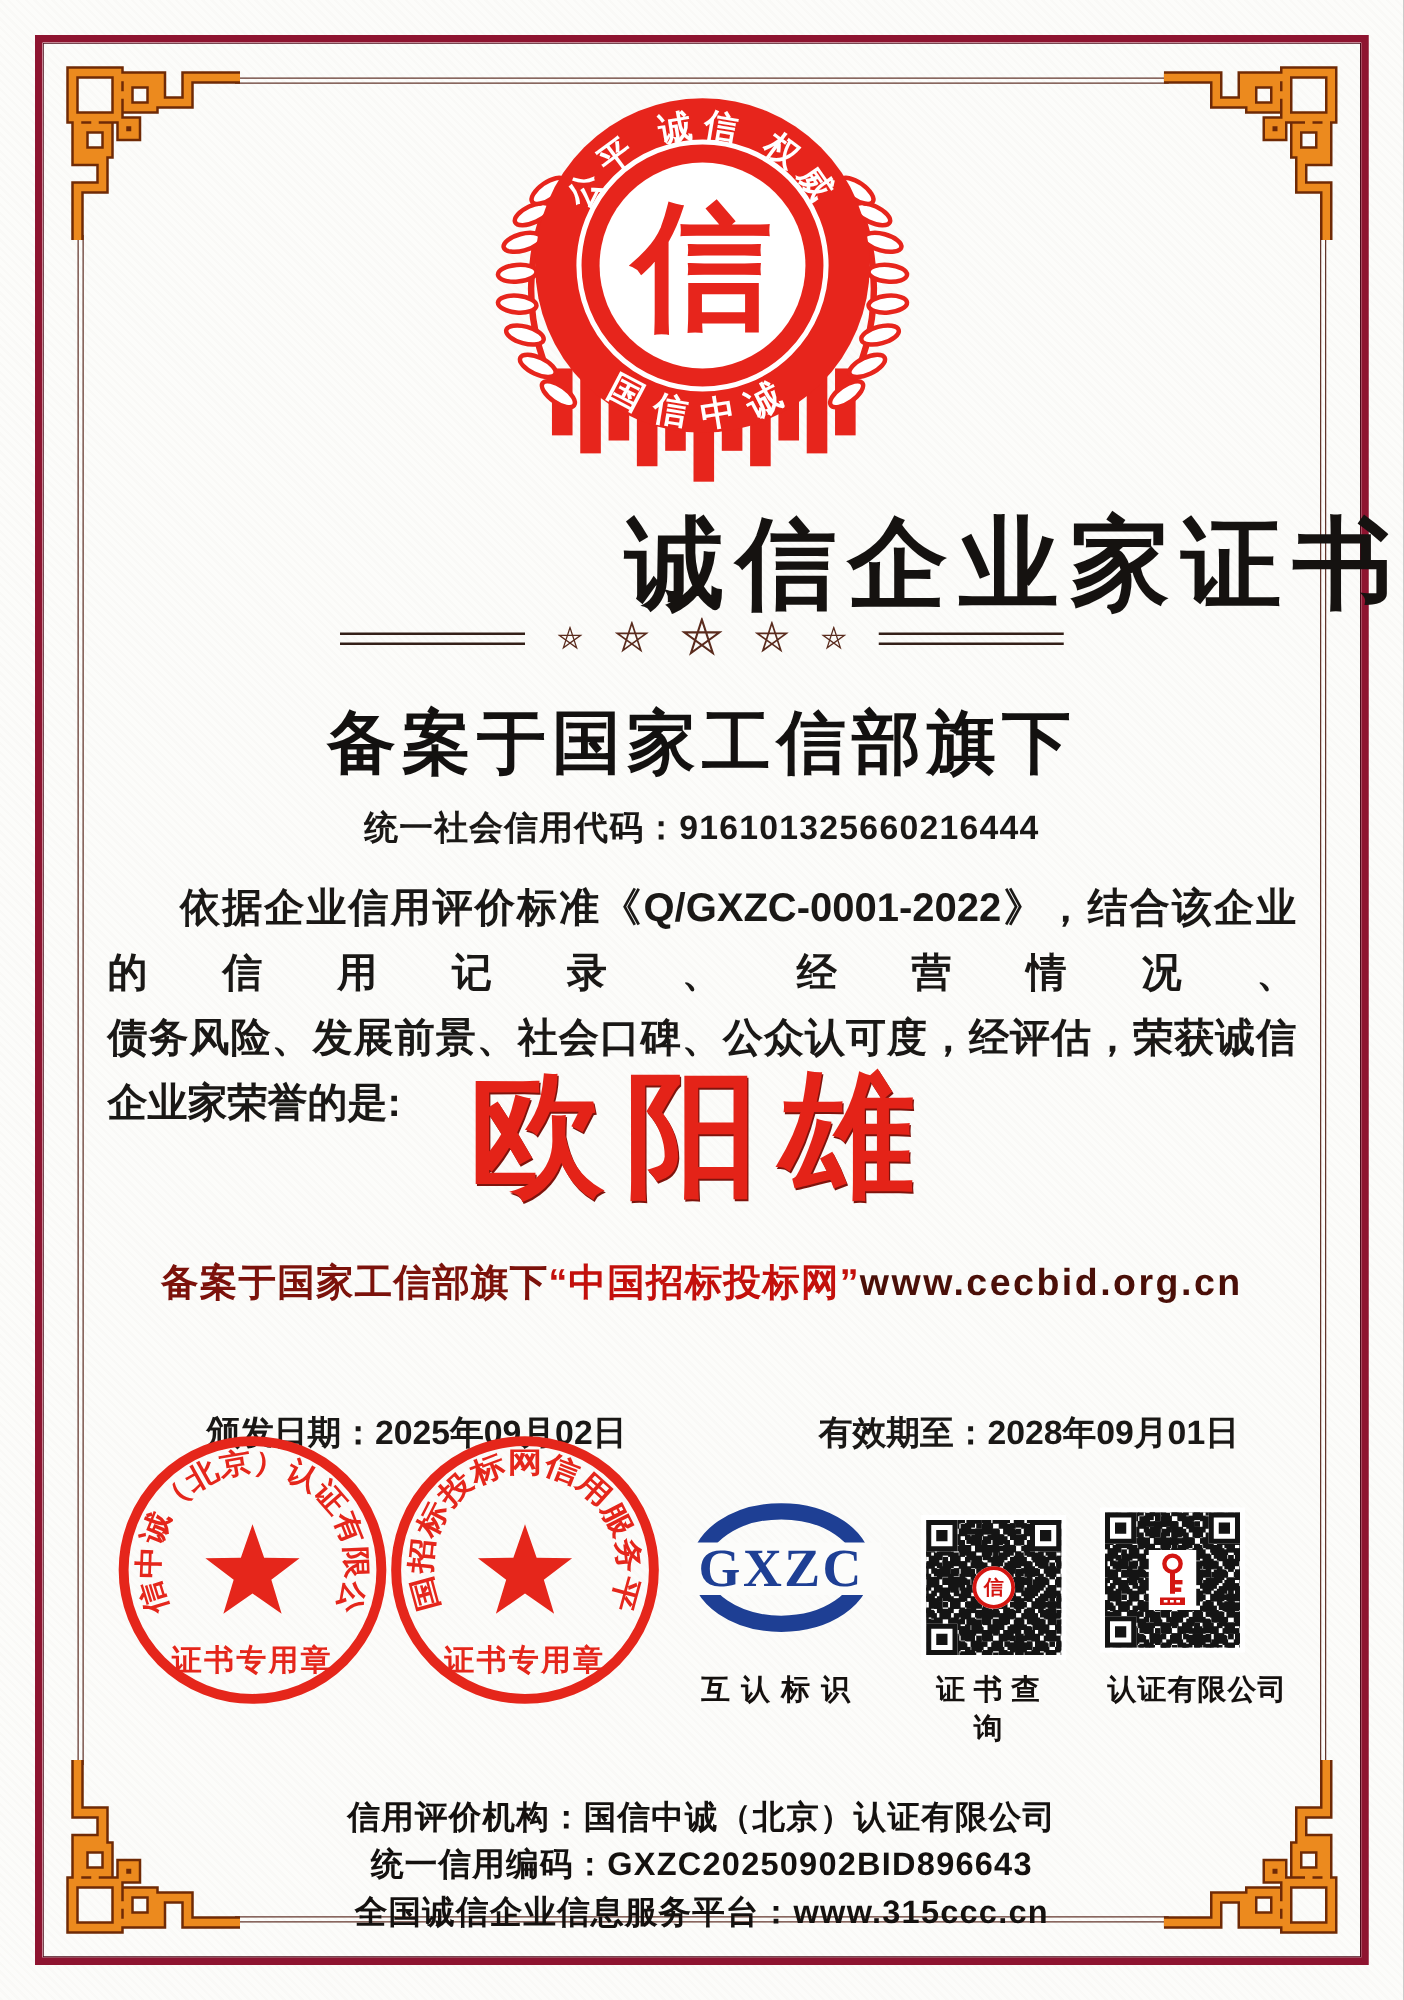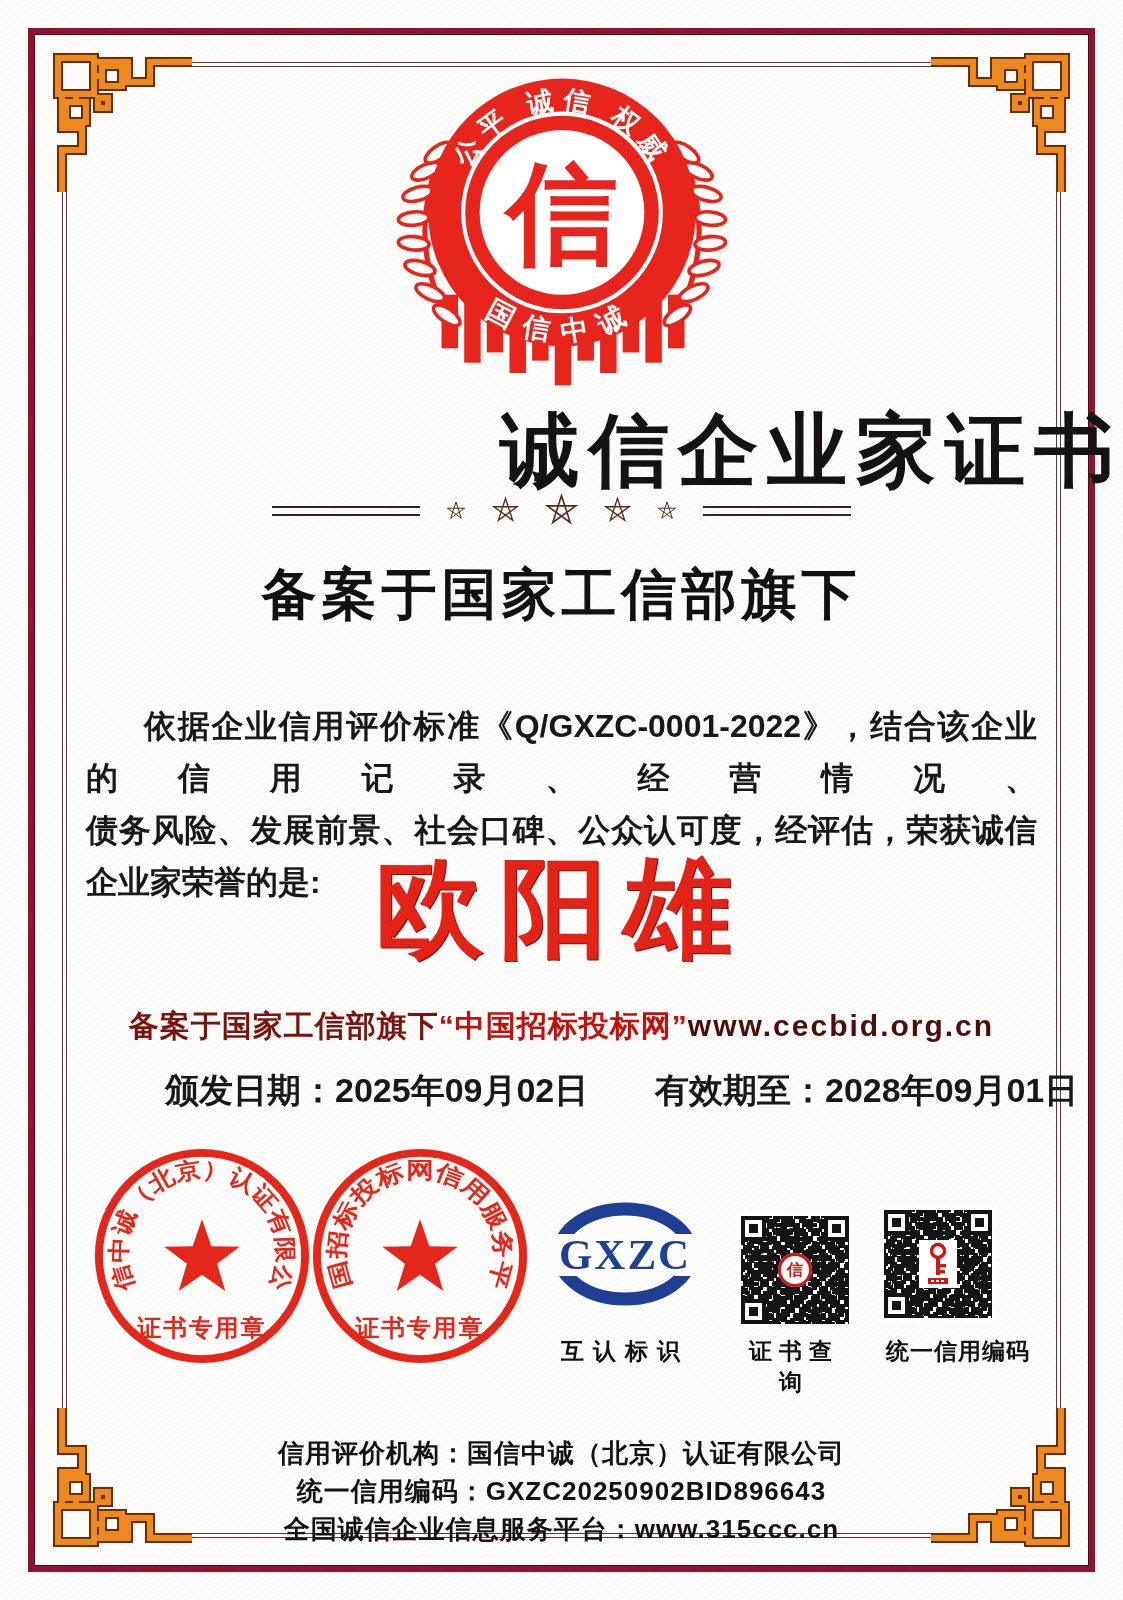--- a/index.html
+++ b/index.html
@@ -51,21 +51,21 @@
     top:836px; font-family:"Liberation Serif", serif; font-weight:700;
     font-size:108px; letter-spacing:16px; color:#e42318;
     text-shadow: 1px 1px 0 #7e130c;
   }
 
   .filing { top:1006px; font-size:30px; font-weight:800; letter-spacing:1px; }
   .filing .f-prefix { color:#7c120b;margin-top:32px; }
   .filing .f-site { color:#c3100c; }
   .filing .f-url { color:#4a0f08; letter-spacing:2px; }
 
-  .date-item { position:absolute; top:1068px; font-size:34px; font-weight:700; color:#1a1816; }
+  .date-item { position:absolute; top:1128px; font-size:27px; font-weight:700; color:#1a1816; }
   .date-left { left:165px; }
   .date-right { left:655px; }
 
   
   .seal { position:absolute; width:228px; height:228px; top:1142px; }
   .seal-1 { left:88px; }
   .seal-2 { left:306px; }
 
   .gxzc-logo { position:absolute; left:545px; top:1200px; width:160px; height:112px; }
   .mini-label { position:absolute; top:1336px; font-size:23px; font-weight:800; color:#14100e; text-align:center; }
@@ -203,20 +203,21 @@
     <svg width="20" height="20" viewBox="0 0 100 100">
         <path d="M50 5 L76.5 86.4 L7.2 36.1 L92.8 36.1 L23.5 86.4 Z" fill="none" stroke="#5a2b1d" stroke-width="5"></path>
       </svg>
     <span class="flank-bar">
         <i></i>
         <i></i>
       </span>
   </div>
 
   <div class="abs center company">备案于国家工信部旗下</div>
+  <div class="abs center code">统一社会信用代码：916101325660216444</div>
 
   <div class="body-text">
     <div class="body-line1">依据企业信用评价标准《Q/GXZC-0001-2022》，结合该企业的信用记录、经营情况、</div>
     <div class="body-line2">债务风险、发展前景、社会口碑、公众认可度，经评估，荣获诚信企业家荣誉的是:</div>
   </div>
 
   <div class="abs center awardee">欧阳雄</div>
 
   <div class="abs center filing">
     <span class="f-prefix">备案于国家工信部旗下</span><span class="f-site">“中国招标投标网”</span><span class="f-url">www.cecbid.org.cn</span>
@@ -278,21 +279,21 @@
         <rect x="16" y="15" width="4" height="18" fill="#d41511"></rect>
         <rect x="20" y="22" width="6" height="3.5" fill="#d41511"></rect>
         <rect x="20" y="28" width="5" height="3.5" fill="#d41511"></rect>
         <rect x="8" y="36" width="20" height="6" fill="#d41511"></rect>
         <rect x="11" y="38" width="3" height="2" fill="#fff"></rect>
         <rect x="16" y="38" width="3" height="2" fill="#fff"></rect>
         <rect x="21" y="38" width="3" height="2" fill="#fff"></rect>
       </svg>
     </div>
   </div>
-  <div class="mini-label lbl-qr2">统一信用编码</div>
+  <div class="mini-label lbl-qr2">认证有限公司</div>
 
   <div class="abs center footer">
     <div>信用评价机构：国信中诚（北京）认证有限公司</div>
     <div>统一信用编码：GXZC20250902BID896643</div>
     <div>全国诚信企业信息服务平台：www.315ccc.cn</div>
   </div>
 
 </div>
 
 </body></html>

